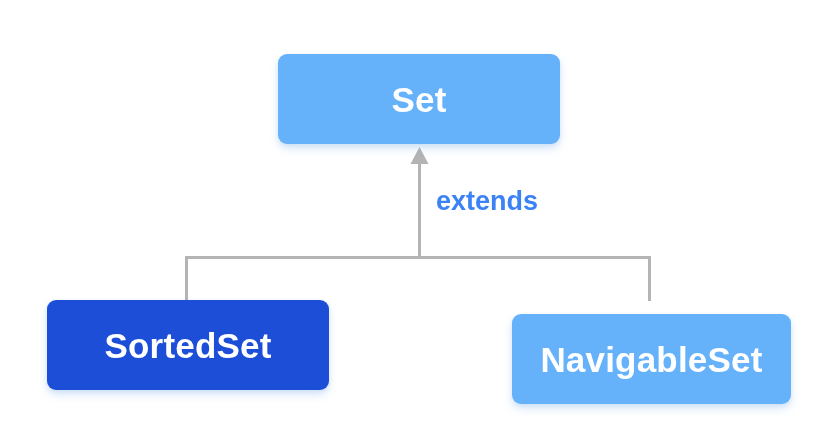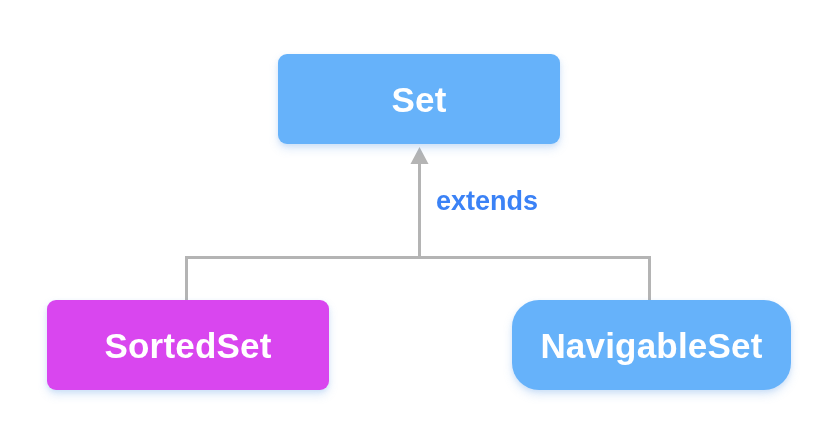--- a/index.html
+++ b/index.html
@@ -62,24 +62,23 @@
     left: 47px;
     top: 292px;
     width: 282px;
     height: 90px;
   }
   #node-sortedset .class-box-label {
     font-size: 35px;
   }
   #node-navigableset {
     left: 512px;
-    top: 292px;
+    top: 306px;
     width: 279px;
     height: 90px;
-    border-radius: 27px;
   }
   #node-navigableset .class-box-label {
     font-size: 35px;
   }
   
   #edge-label-extends {
     position: absolute;
     left: 436px;
     top: 180px;
     font-size: 27px;
@@ -107,21 +106,21 @@
 
     <line x1="649.5" y1="248" x2="649.5" y2="293" stroke="#b4b4b4" stroke-width="3"></line>
   </svg>
 
   <div id="node-set" class="class-box" style="background: rgb(102, 178, 250); color: rgb(255, 255, 255);">
     <span class="class-box-label">Set</span>
   </div>
 
   <div id="edge-label-extends" style="color: #3b82f6;">extends</div>
 
-  <div id="node-sortedset" class="class-box" style="background: #d946ef; color: rgb(255, 255, 255);">
+  <div id="node-sortedset" class="class-box" style="background: #1d4ed8; color: rgb(255, 255, 255);">
     <span class="class-box-label">SortedSet</span>
   </div>
 
   <div id="node-navigableset" class="class-box" style="background: rgb(102, 178, 250); color: rgb(255, 255, 255);">
     <span class="class-box-label">NavigableSet</span>
   </div>
 
 </div>
 
 </body></html>

